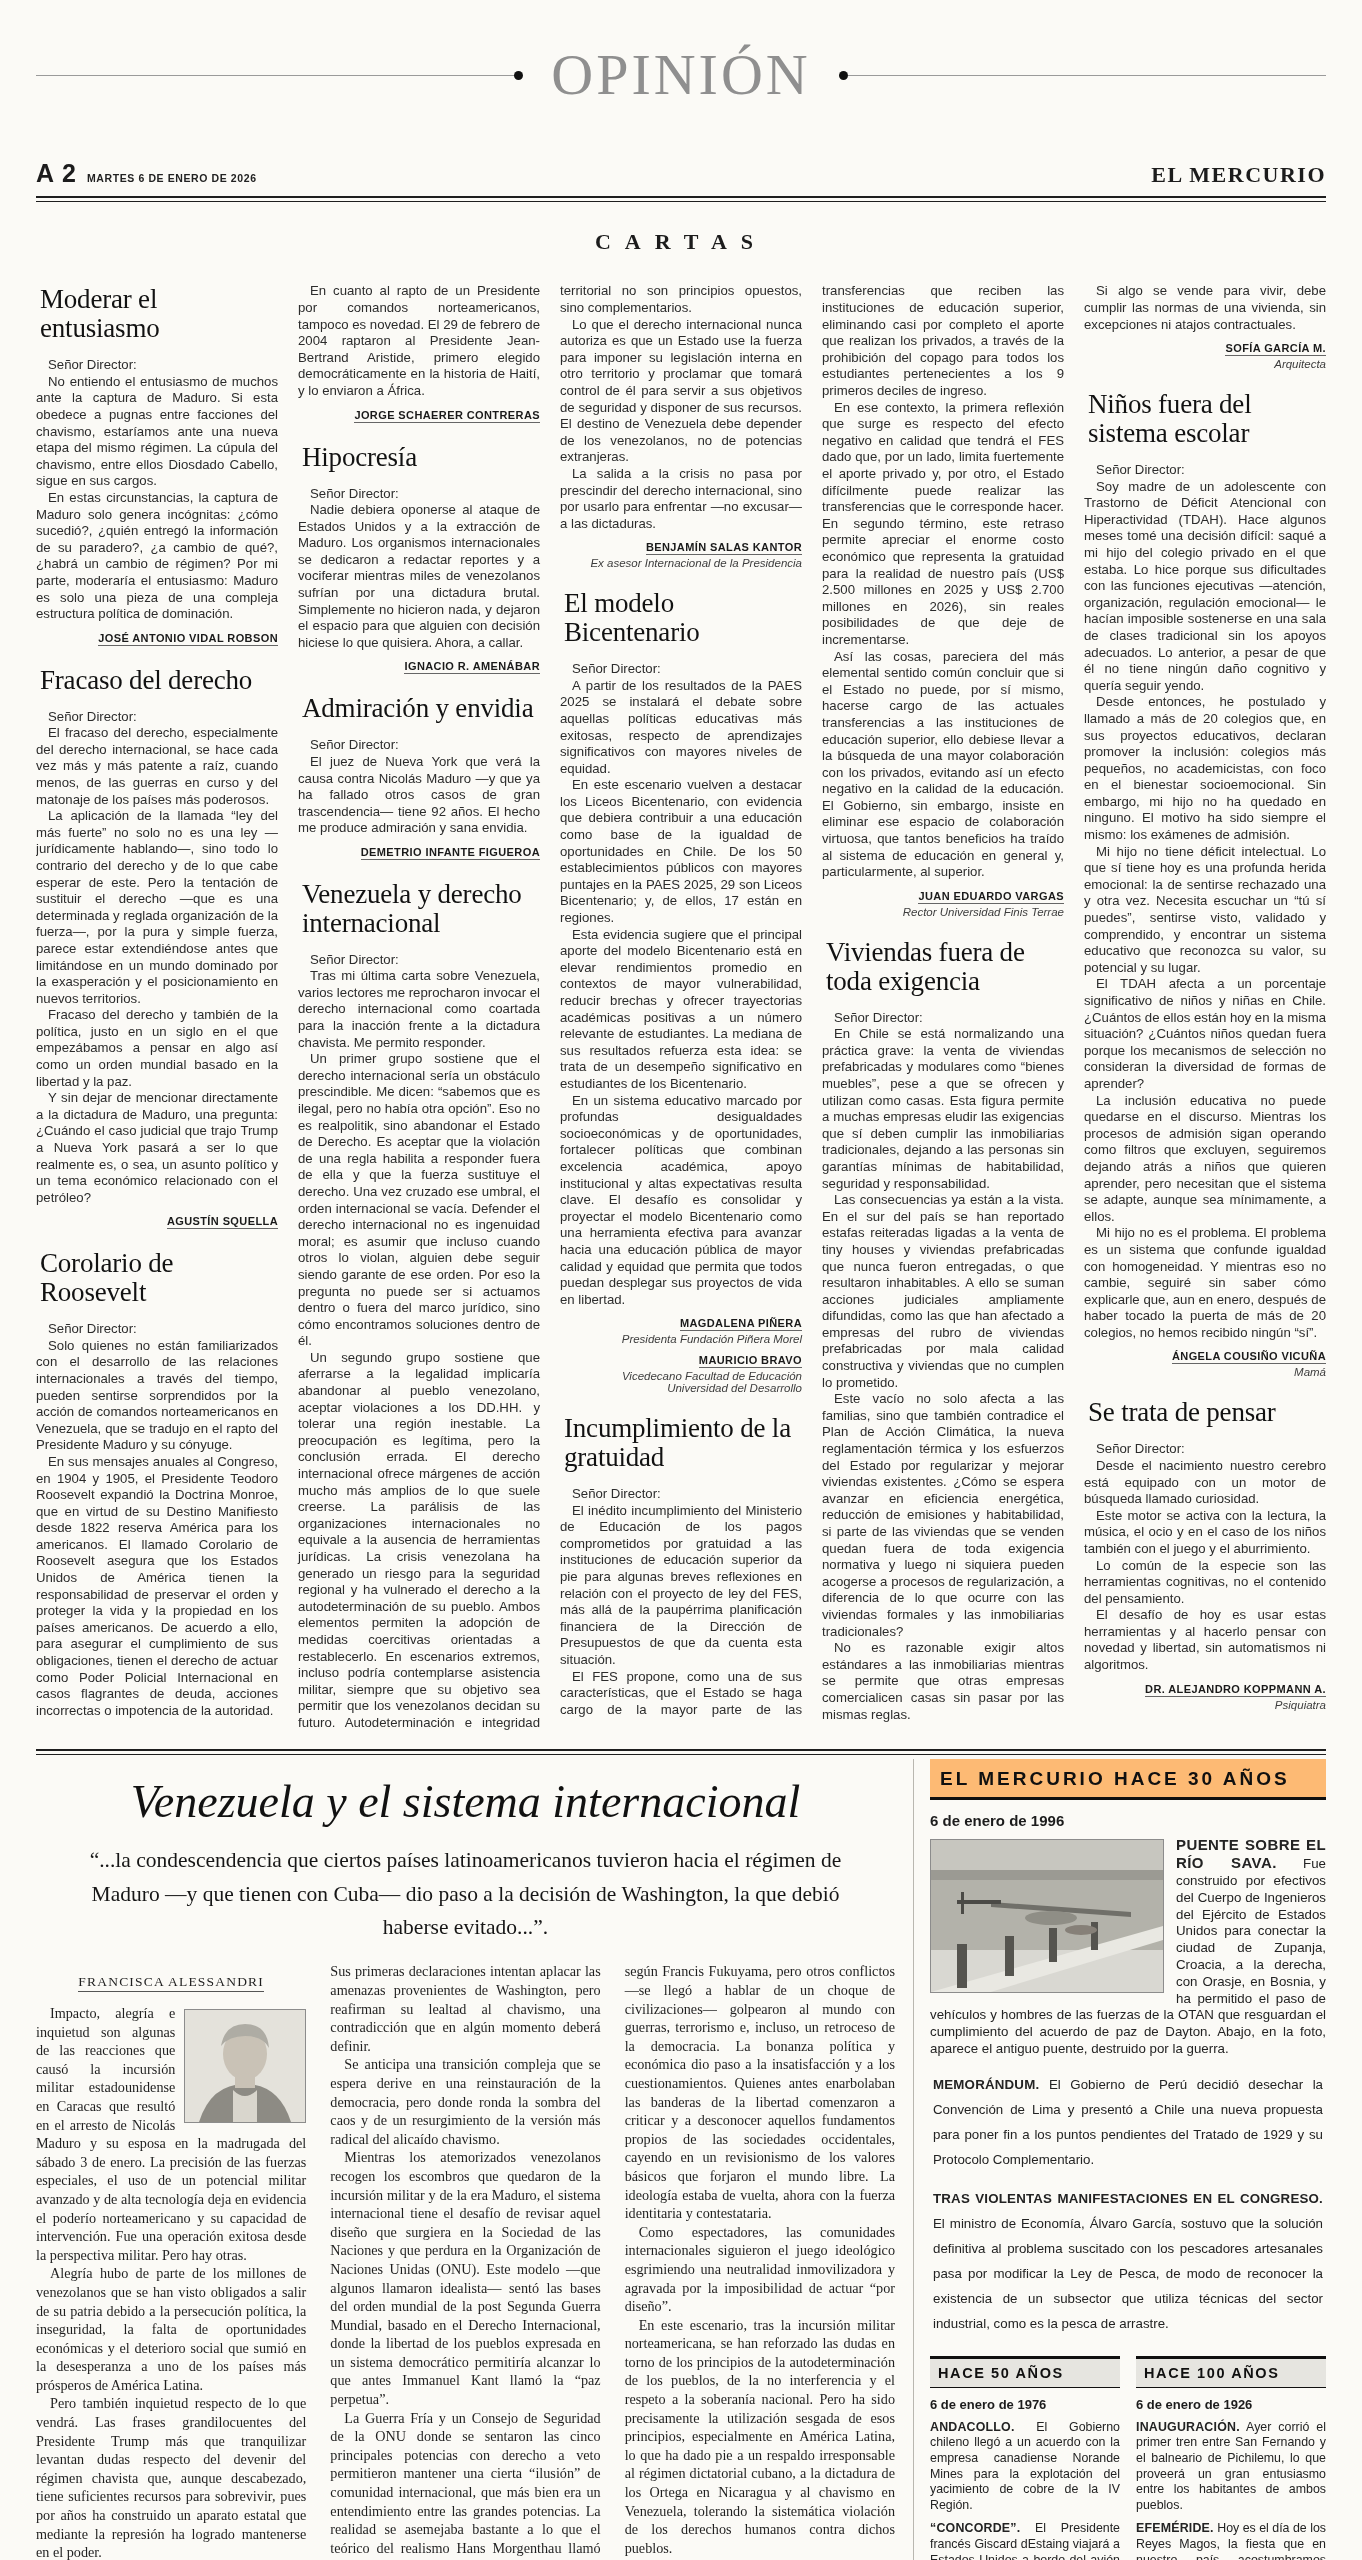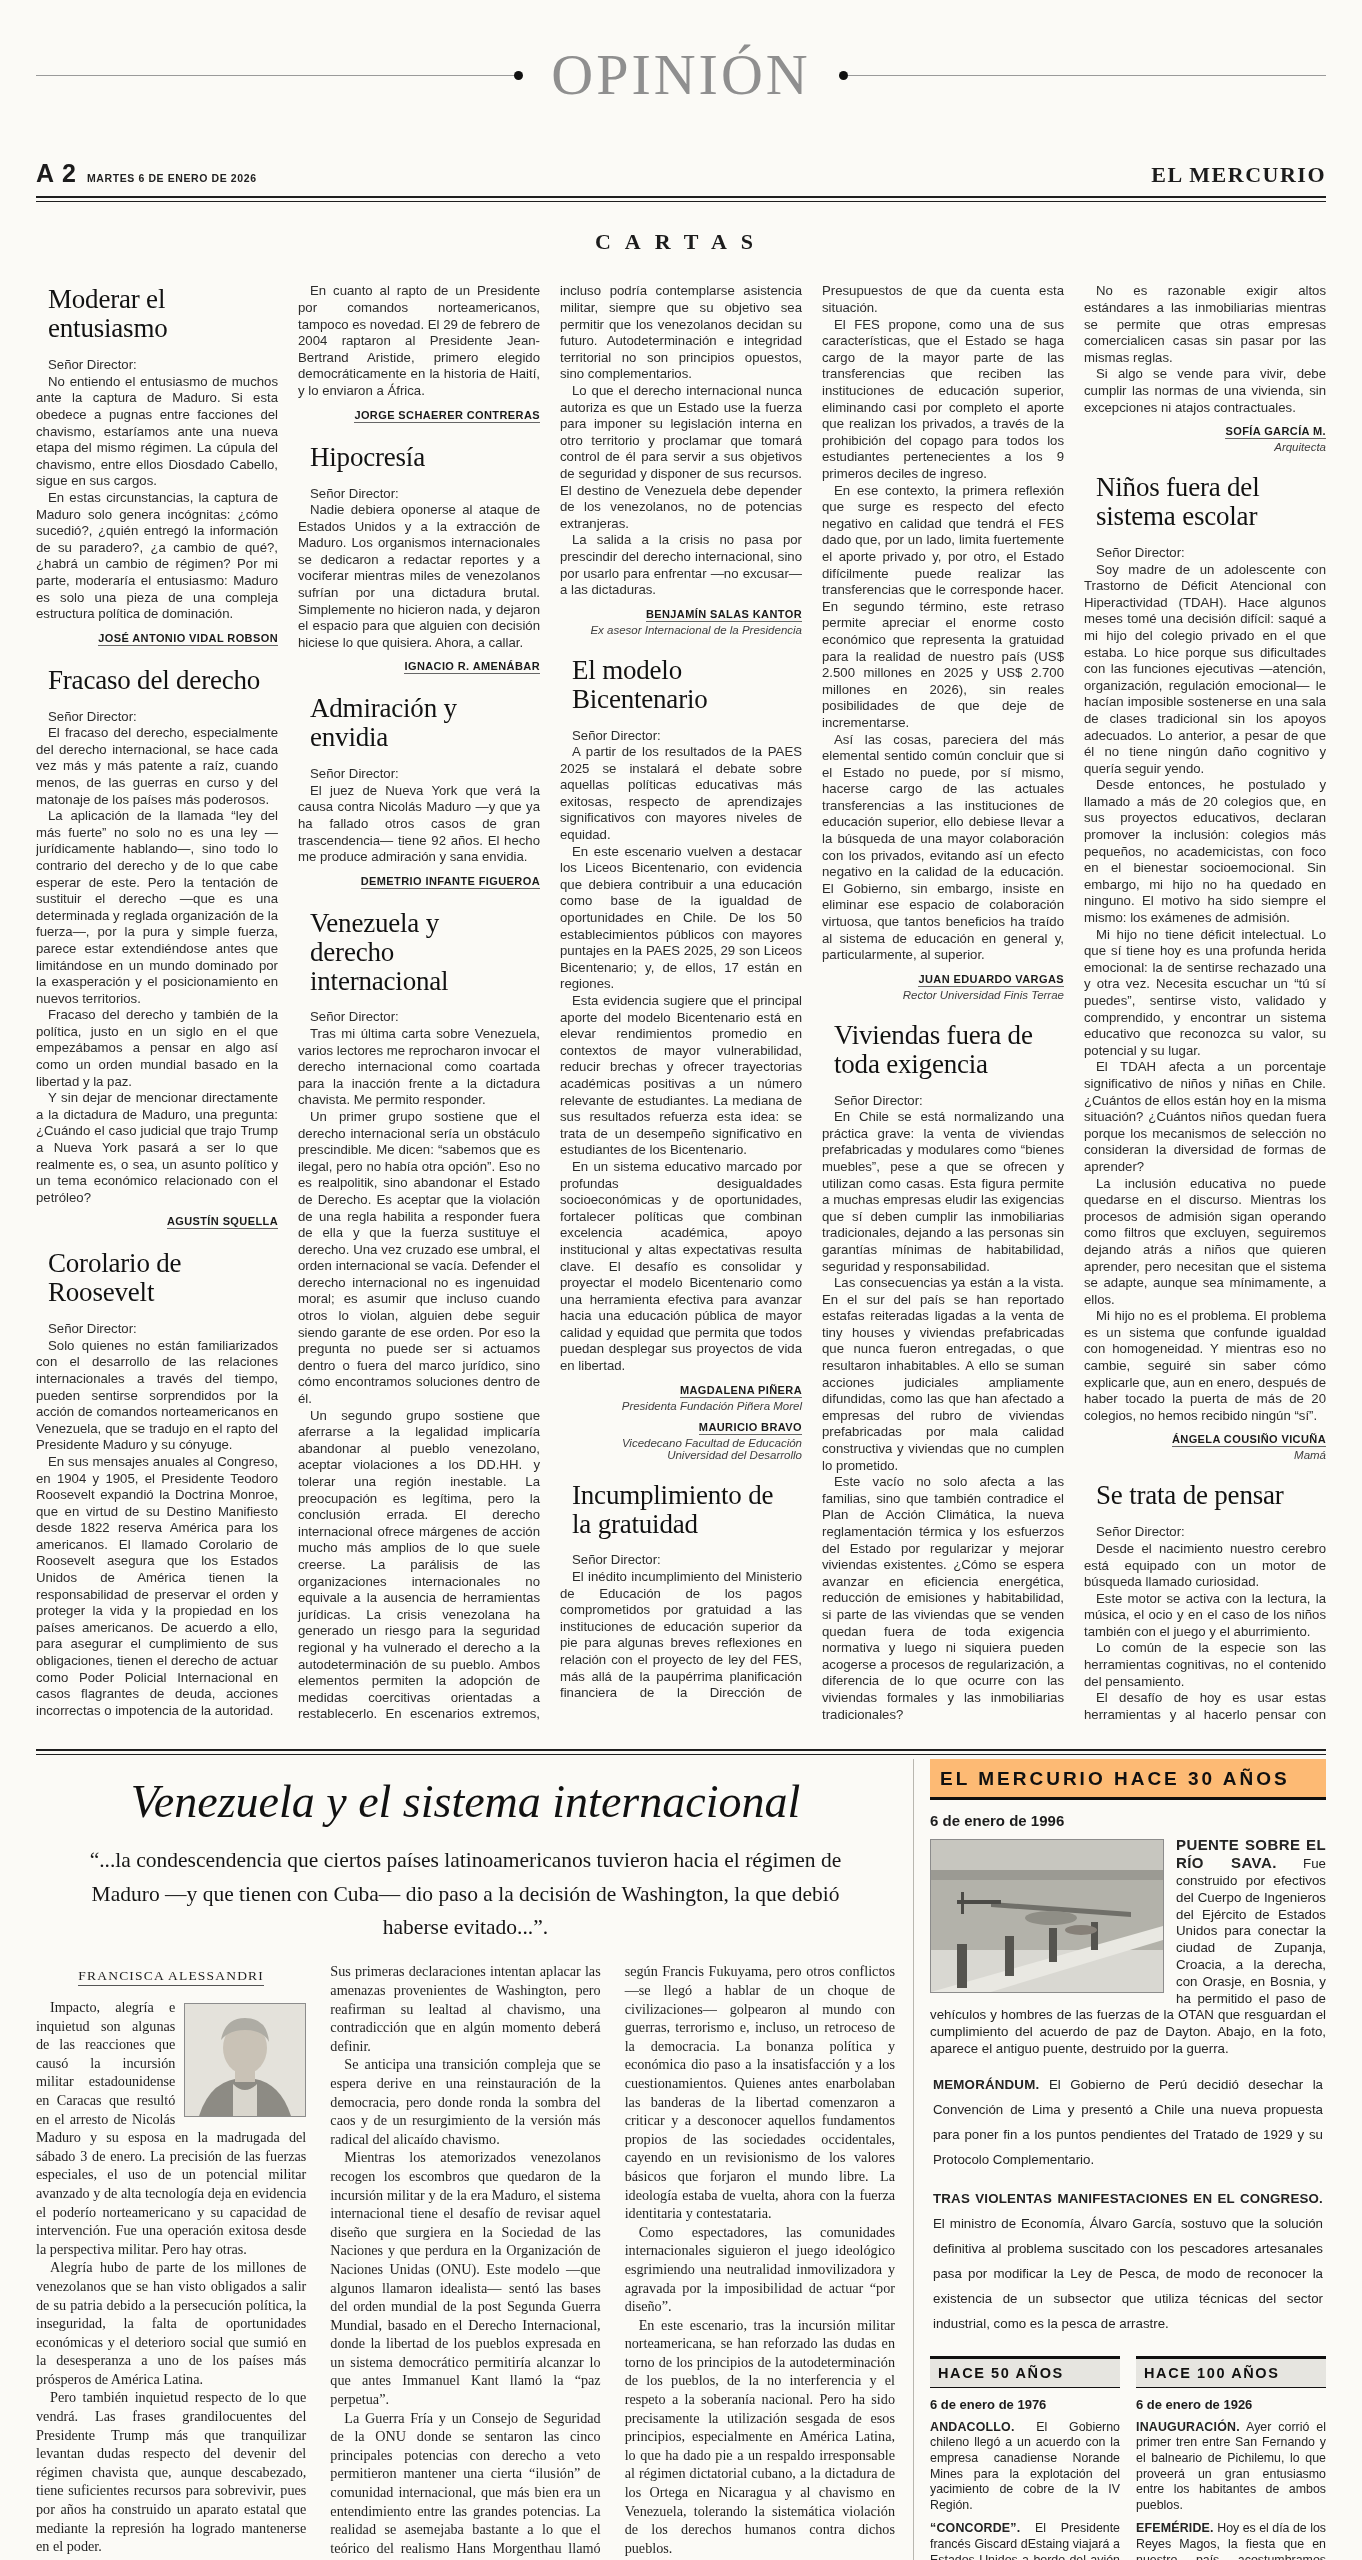--- a/index.html
+++ b/index.html
@@ -32,21 +32,21 @@
 
   
   .letters-flow{
     height:1450px;overflow:hidden;
     column-count:5;column-gap:20px;column-fill:auto;
   }
   .letter{margin:0 0 12px;}
   .letter-title{
     font-family:"Liberation Serif",serif;font-weight:400;color:#121212;
     font-size:27px;line-height:1.07;letter-spacing:-0.2px;
-    margin:20px 12px 14px;
+    margin:20px 4px 14px;
   }
   .letter:first-child .letter-title{margin-top:2px;}
   .letter p{margin:0;font-size:13.2px;line-height:16.6px;color:#2c2c2c;text-align:justify;}
   .letter p.ind{text-indent:12px;}
   .sig{text-align:right;margin:5px 0 2px;}
   .sig-name{
     display:inline-block;font-weight:bold;font-size:11px;letter-spacing:.4px;
     border-bottom:1px solid #666;padding-bottom:1px;color:#1a1a1a;
   }
   .sig-role{display:block;font-size:11.5px;color:#3d3d3d;margin-top:2px;font-style:italic;}
@@ -62,21 +62,21 @@
   .article-quote{
     font-family:"Liberation Serif",serif;font-size:21.5px;line-height:1.55;
     text-align:center;margin:0 26px 18px;color:#161616;
   }
   .article-body{
     column-count:3;column-gap:24px;column-fill:auto;
     height:664px;overflow:hidden;
     font-family:"Liberation Serif",serif;font-size:14.2px;line-height:18.6px;
     text-align:justify;color:#1f1f1f;
   }
-  .byline-wrap{text-align:center;margin:4px 0 12px;}
+  .byline-wrap{text-align:center;margin:10px 0 12px;}
   .byline{
     font-family:"Liberation Serif",serif;font-size:13.5px;letter-spacing:1.2px;
     border-bottom:1px solid #555;padding-bottom:2px;
   }
   .article-body p{margin:0;text-indent:14px;}
   .author-photo{
     float:right;width:120px;height:112px;margin:5px 0 6px 9px;
     border:1px solid #8c8c8c;background:#dddbd5;
   }
   .author-photo svg{display:block;width:100%;height:100%;}

